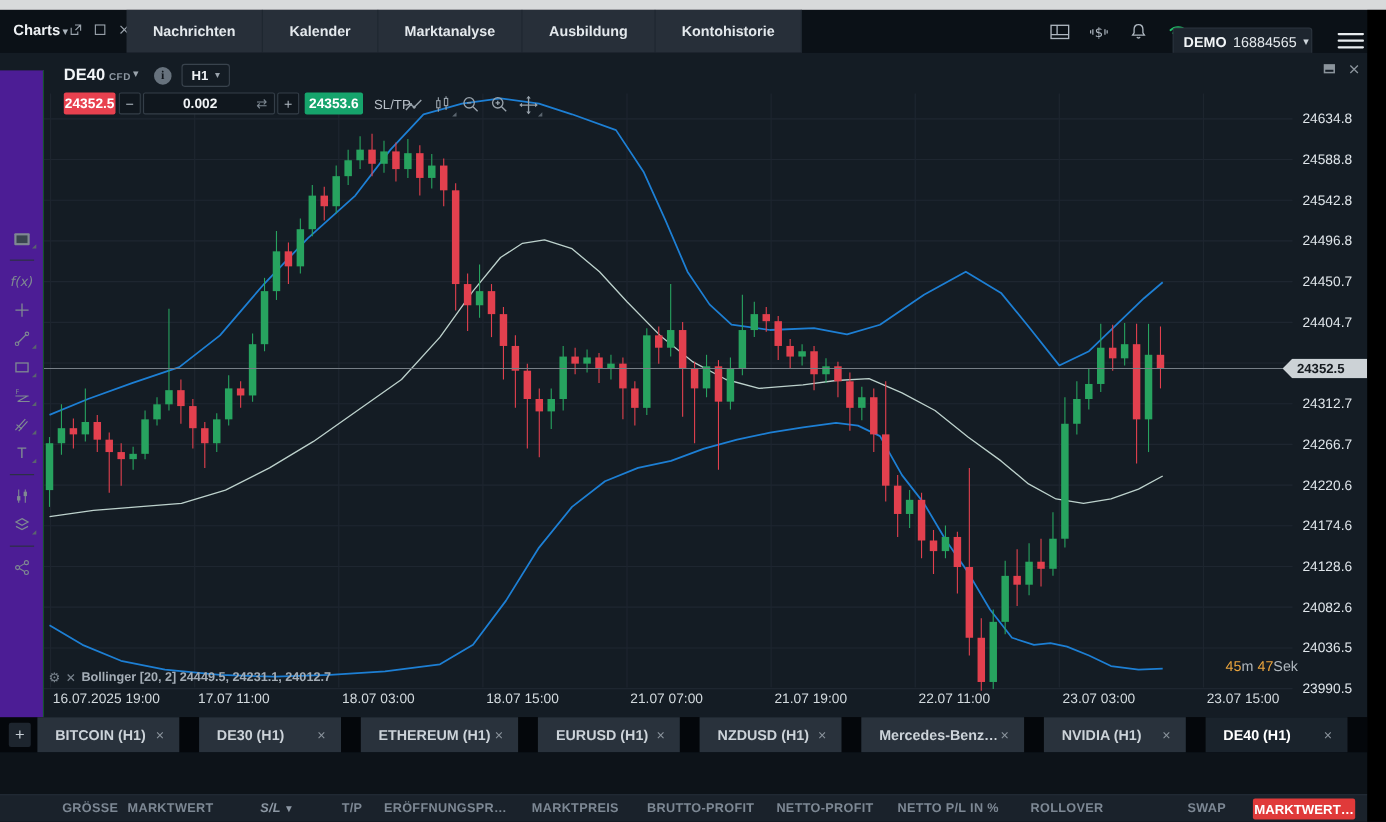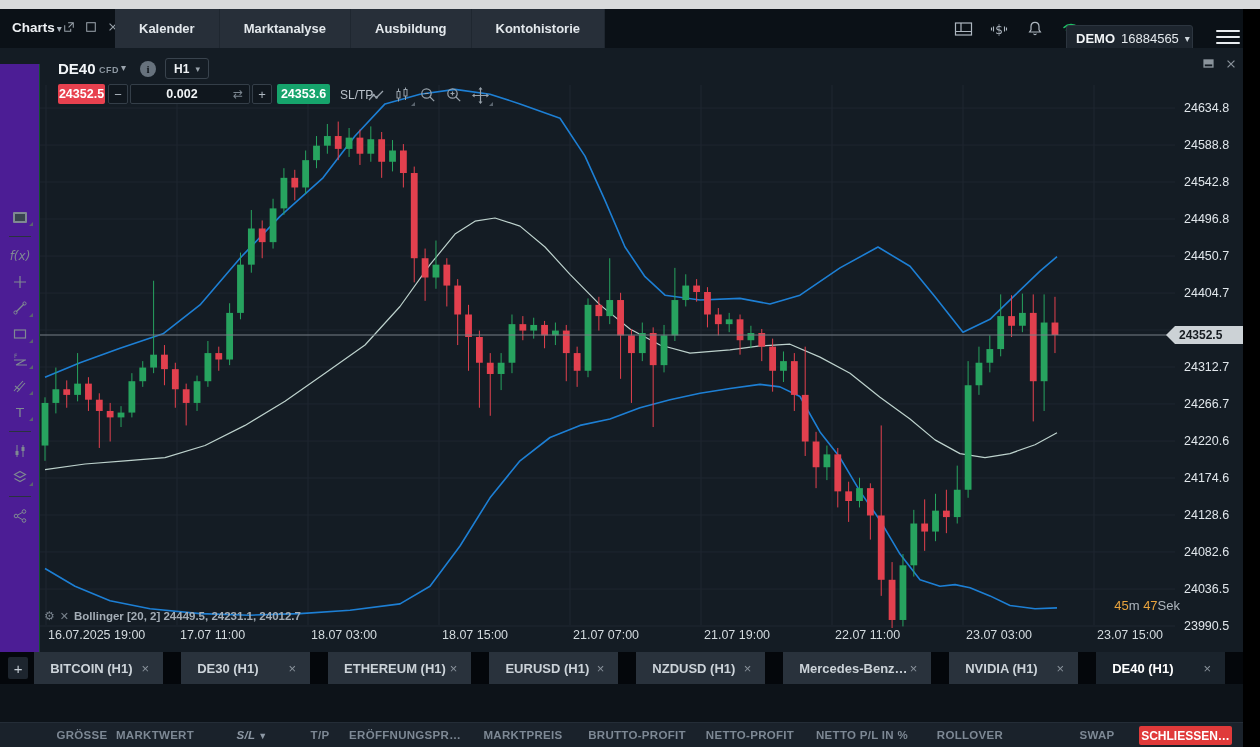--- a/index.html
+++ b/index.html
@@ -136,20 +136,21 @@
           <rect x="2" y="2" width="10" height="10" fill="none" stroke="currentColor" stroke-width="1.2"></rect>
         </svg>
       </span>
     <span>
         <svg width="12" height="12" viewBox="0 0 14 14">
           <path d="M3 3l8 8M11 3l-8 8" stroke="currentColor" stroke-width="1.3"></path>
         </svg>
       </span>
   </div>
   <div id="top-tabs">
+      <div class="top-tab">Nachrichten</div>
       <div class="top-tab">Kalender</div>
       <div class="top-tab">Marktanalyse</div>
       <div class="top-tab">Ausbildung</div>
       <div class="top-tab">Kontohistorie</div>
     </div>
   <div class="tb-icons">
     <span class="tb-ic">
         <svg width="19" height="16" viewBox="0 0 19 16">
           <rect x="1.5" y="2" width="16" height="12" fill="none" stroke="currentColor" stroke-width="1.2"></rect>
           <path d="M1.5 10.5h16M7 2v8.5" fill="none" stroke="currentColor" stroke-width="1.2"></path>
@@ -613,21 +614,21 @@
     </div>
     <div class="inst-tab active">
       <span class="lbl">DE40 (H1)</span>
       <span class="x">×</span>
     </div>
   </div>
 
 <div id="mid-gap"></div>
 
 <div id="pos-header">
-  <div id="close-all-btn">SCHLIESSEN…</div>
+  <div id="close-all-btn">MARKTWERT…</div>
 <span class="col" style="left: 82px;">GRÖSSE</span>
     <span class="col" style="left: 155px;">MARKTWERT</span>
     <span class="col sorted" style="left: 252px;">S/L<span class="sort-caret">▼</span></span>
     <span class="col" style="left: 320px;">T/P</span>
     <span class="col" style="left: 405px;">ERÖFFNUNGSPR…</span>
     <span class="col" style="left: 523px;">MARKTPREIS</span>
     <span class="col" style="left: 637px;">BRUTTO-PROFIT</span>
     <span class="col" style="left: 750px;">NETTO-PROFIT</span>
     <span class="col" style="left: 862px;">NETTO P/L IN %</span>
     <span class="col" style="left: 970px;">ROLLOVER</span>

